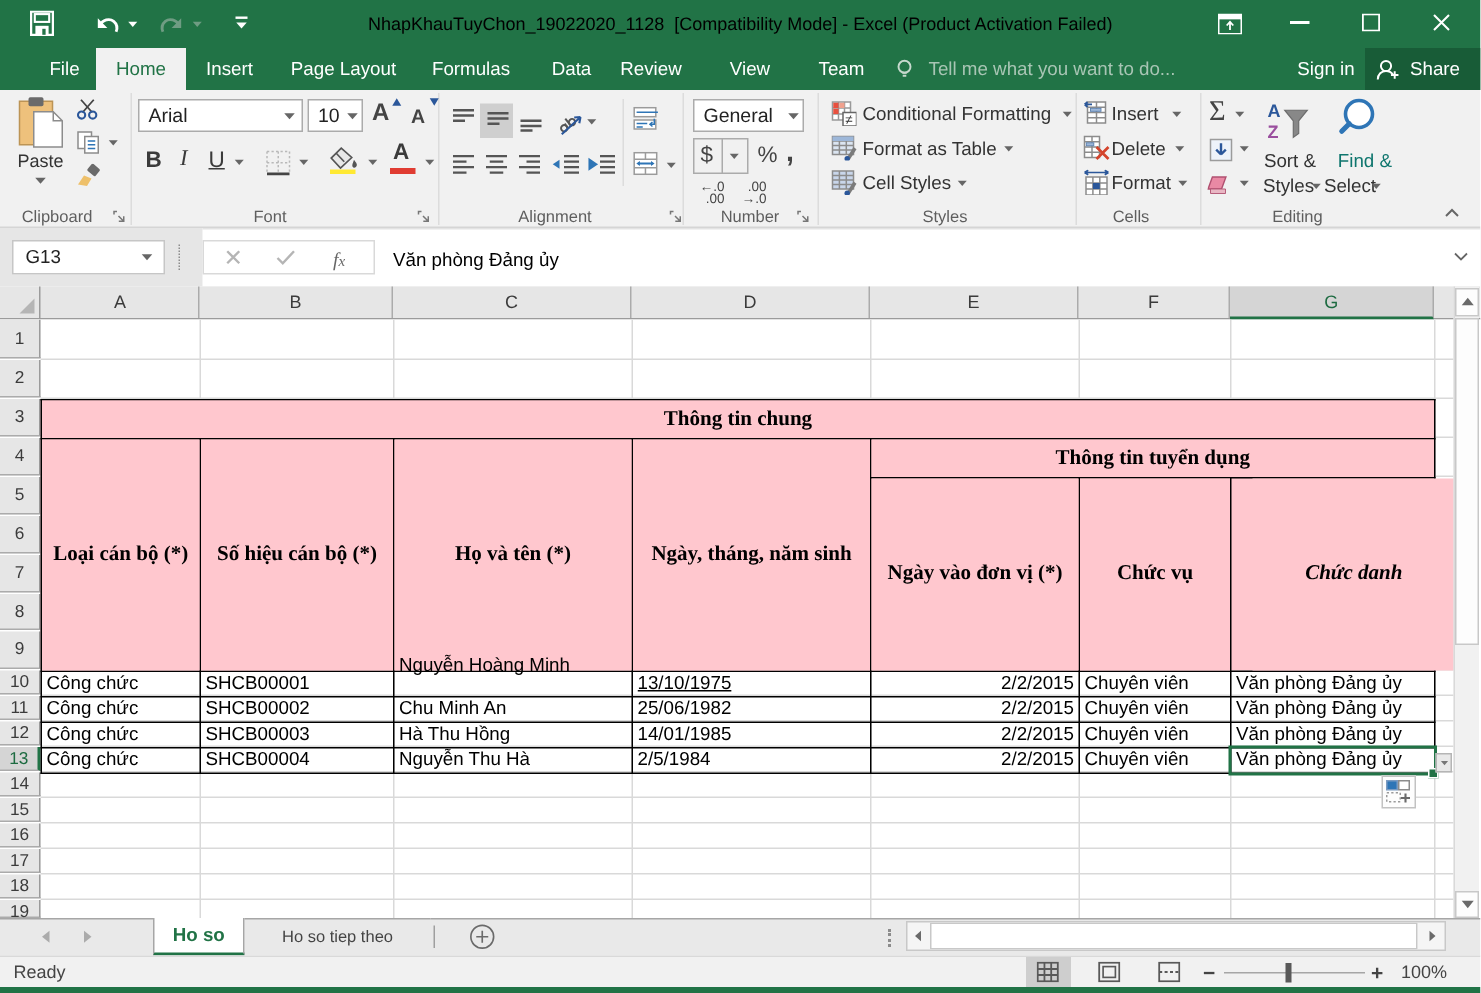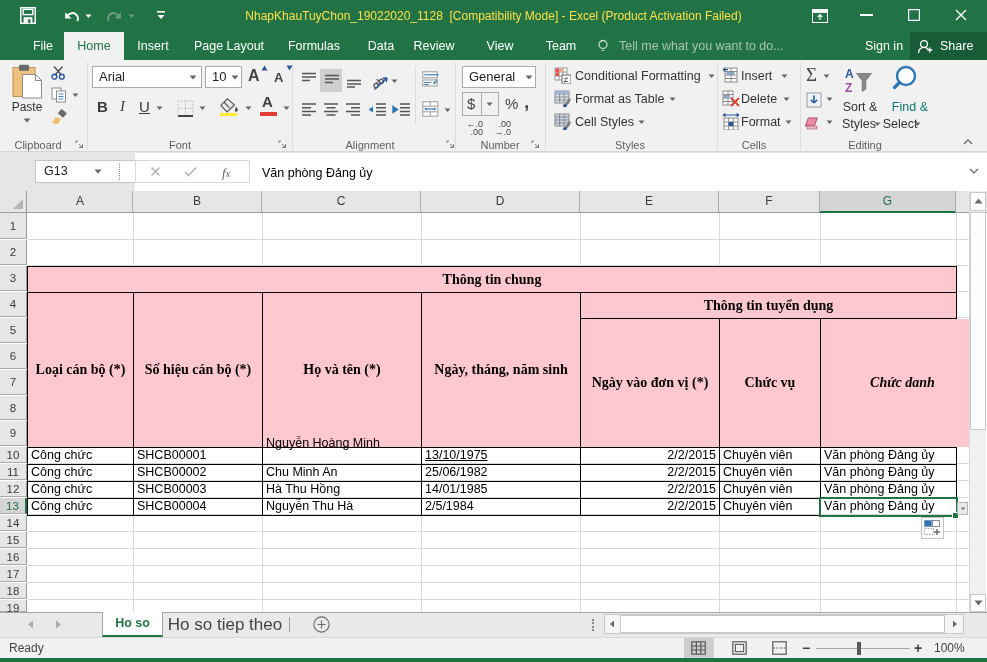--- a/index.html
+++ b/index.html
@@ -54,21 +54,21 @@
     <path d="M14.6 8.2 C12.5 4.0 8 3.0 5.2 5.2 C3 7.0 2.6 9.6 3.6 12.2" fill="none" stroke="#6f9c83" stroke-width="1.9"></path>
   </svg>
   <svg class="abs" style="left:128px;top:14px" width="7" height="5" viewBox="0 0 7 5">
       <path d="M0.5 0.5 L3.5 4 L6.5 0.5 Z" fill="#6f9c83"></path>
     </svg>
 
   <svg class="abs" style="left:156px;top:10px" width="10" height="10" viewBox="0 0 10 10">
     <rect x="1" y="1" width="8" height="1.6" fill="#fff"></rect>
     <path d="M1.5 5 L5 9 L8.5 5 Z" fill="#fff"></path>
   </svg>
-  <div class="abs" style="left:0;top:0;width:987px;height:32px;line-height:32px;text-align:center;color:#fde047;font-size:12px;">NhapKhauTuyChon_19022020_1128&nbsp; [Compatibility Mode] - Excel (Product Activation Failed)</div>
+  <div class="abs" style="left:0;top:0;width:987px;height:32px;line-height:32px;text-align:center;color:#000000;font-size:12px;">NhapKhauTuyChon_19022020_1128&nbsp; [Compatibility Mode] - Excel (Product Activation Failed)</div>
 
   <svg class="abs" style="left:812px;top:9px" width="16" height="14" viewBox="0 0 16 14">
     <rect x="0.5" y="0.5" width="15" height="13" fill="none" stroke="#fff"></rect>
     <rect x="0.5" y="0.5" width="15" height="3.4" fill="#fff"></rect>
     <path d="M8 11 L8 6 M5.8 8 L8 5.6 L10.2 8" stroke="#fff" stroke-width="1.2" fill="none"></path>
   </svg>
   <div class="abs" style="left:860px;top:14px;width:13px;height:2px;background:#fff"></div>
   <svg class="abs" style="left:908px;top:9px" width="12" height="12" viewBox="0 0 12 12">
       <rect x="0.6" y="0.6" width="10.8" height="10.8" fill="none" stroke="#fff" stroke-width="1.2"></rect>
     </svg>
@@ -386,21 +386,21 @@
     <circle cx="14" cy="12" r="9" fill="#fff" stroke="#2e75b6" stroke-width="2.4"></circle>
     <path d="M7.5 18.5 L2.5 23.5" stroke="#2e75b6" stroke-width="3.4" stroke-linecap="round"></path>
   </svg>
   <div class="abs" style="left:880px;top:40px;width:48px;font-size:12.5px;color:#0f766e;text-align:right;">Find &amp;</div>
   <div class="abs" style="left:876px;top:57px;width:48px;font-size:12.5px;color:#333;text-align:center;">Select</div>
   <svg class="abs" style="left:914px;top:62px" width="7" height="5" viewBox="0 0 7 5">
       <path d="M0.5 0.5 L3.5 4 L6.5 0.5 Z" fill="#666"></path>
     </svg>
 </div>
 <div class="abs" id="fbar">
-  <div class="abs" style="left:8px;top:8px;width:102px;height:23px;background:#fff;border:1px solid #c6c6c6;font-size:12.5px;color:#222;line-height:21px;padding-left:8px;margin-left:27px;">G13</div>
+  <div class="abs" style="left:8px;top:8px;width:102px;height:23px;background:#fff;border:1px solid #c6c6c6;font-size:12.5px;color:#222;line-height:21px;padding-left:8px;">G13</div>
   <svg class="abs" style="left:94px;top:17px" width="8" height="5" viewBox="0 0 8 5">
       <path d="M0.5 0.5 L4 4.5 L7.5 0.5 Z" fill="#666"></path>
     </svg>
   <div class="abs" style="left:119px;top:11px;width:3px;height:17px;border-left:1px dotted #8c8c8c;"></div>
   <div class="abs" style="left:135px;top:0;width:852px;height:39px;background:#fff;border-top:1px solid #e3e3e3;"></div>
   <div class="abs" style="left:135px;top:8px;width:115px;height:23px;background:#fff;border:1px solid #d9d9d9;"></div>
   <svg class="abs" style="left:150px;top:14px" width="11" height="11" viewBox="0 0 11 11">
       <path d="M1.5 1.5 L9.5 9.5 M9.5 1.5 L1.5 9.5" stroke="#b5b5b5" stroke-width="1.6"></path>
     </svg>
   <svg class="abs" style="left:184px;top:14px" width="13" height="11" viewBox="0 0 13 11">
@@ -563,21 +563,21 @@
 </div>
 <div class="abs" id="tabbar">
   <div class="abs" style="left:0;top:0;width:102px;height:25px;background:#e9e9e9;border-top:1px solid #a6a6a6;"></div>
   <svg class="abs" style="left:27px;top:8px" width="7" height="9" viewBox="0 0 7 9">
       <path d="M6 0.5 L1 4.5 L6 8.5 Z" fill="#ababab"></path>
     </svg>
   <svg class="abs" style="left:55px;top:8px" width="7" height="9" viewBox="0 0 7 9">
       <path d="M1 0.5 L6 4.5 L1 8.5 Z" fill="#ababab"></path>
     </svg>
   <div class="abs" style="left:102px;top:0;width:61px;height:25px;background:#fff;border:1px solid #a6a6a6;border-top:none;border-bottom:2px solid #217346;color:#217346;font-weight:bold;font-size:12.5px;text-align:center;line-height:22px;">Ho so</div>
-  <div class="abs" style="left:163px;top:0;width:124px;height:25px;border-top:1px solid #a6a6a6;color:#444;font-size:17px;text-align:center;line-height:24px;">Ho so tiep theo</div>
+  <div class="abs" style="left:163px;top:0;width:124px;height:25px;border-top:1px solid #a6a6a6;color:#444;font-size:11px;text-align:center;line-height:24px;">Ho so tiep theo</div>
   <div class="abs" style="left:287px;top:0;width:700px;height:25px;border-top:1px solid #a6a6a6;"></div>
   <div class="abs" style="left:289px;top:5px;width:1px;height:15px;background:#9f9f9f;"></div>
   <svg class="abs" style="left:313px;top:4px" width="17" height="17" viewBox="0 0 17 17">
     <circle cx="8.5" cy="8.5" r="7.6" fill="none" stroke="#6a6a6a" stroke-width="1.1"></circle>
     <path d="M8.5 4.5 V12.5 M4.5 8.5 H12.5" stroke="#6a6a6a" stroke-width="1.1"></path>
   </svg>
   <div class="abs" style="left:592px;top:7px;width:3px;height:12px;border-left:2px dotted #8c8c8c;"></div>
   <div class="abs" style="left:604px;top:2px;width:360px;height:20px;background:#f5f5f5;border:1px solid #c8c8c8;"></div>
   <svg class="abs" style="left:609px;top:8px" width="6" height="8" viewBox="0 0 6 8">
       <path d="M5 0.5 L1 4 L5 7.5 Z" fill="#6a6a6a"></path>

